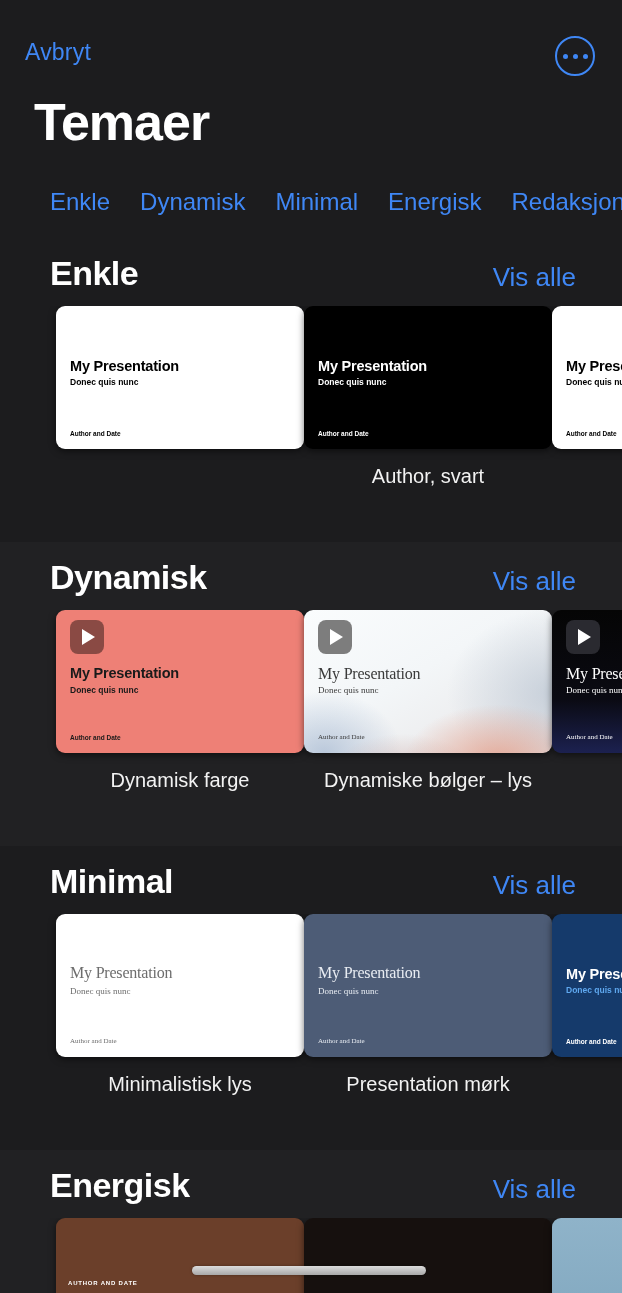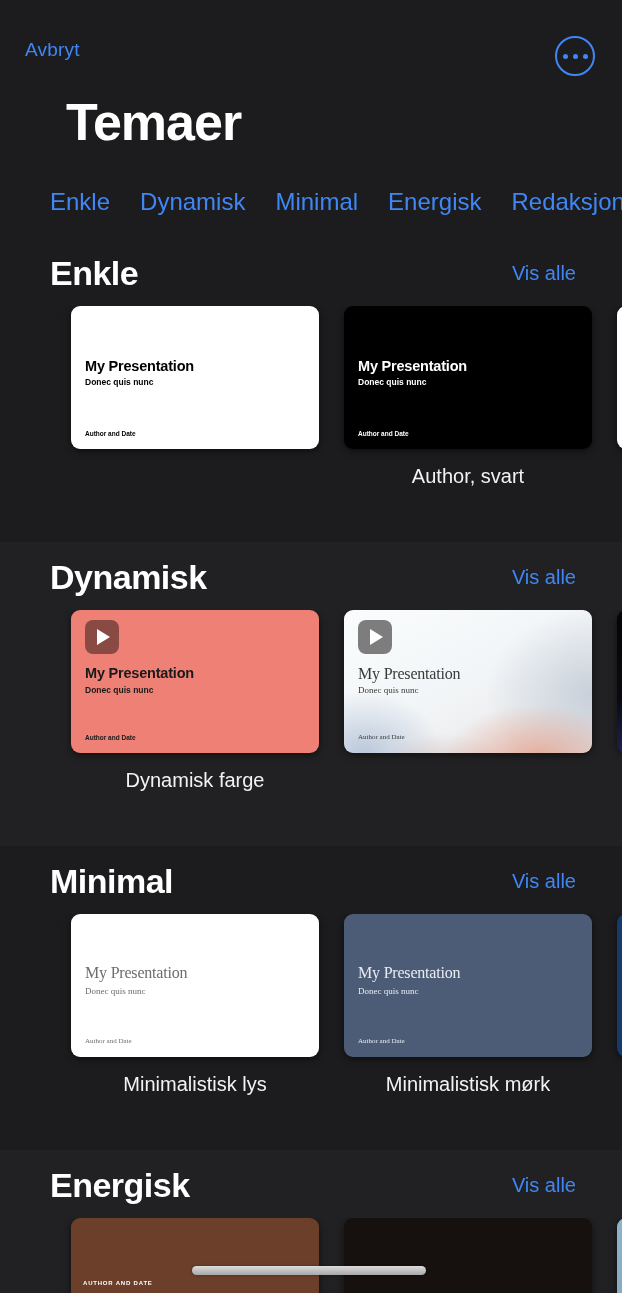--- a/index.html
+++ b/index.html
@@ -8,33 +8,33 @@
     background:#1c1c1e;
     font-family:"Liberation Sans", sans-serif;
     overflow:hidden;
   }
   #root{ position:relative; width:622px; height:1293px; background:#1c1c1e; overflow:hidden; }
 
   
   .navbar{ position:relative; height:92px; }
   .cancel-btn{
     position:absolute; left:25px; top:39px;
-    font-size:19px; color:#3f87f5; letter-spacing:.2px; cursor:pointer;
+    font-size:23px; color:#3f87f5; letter-spacing:.2px; cursor:pointer;
     background:none; border:none; font-family:inherit; padding:0;
   }
   .more-btn{
     position:absolute; right:27px; top:36px;
     width:40px; height:40px; border-radius:50%;
     border:2.5px solid #3f87f5; background:transparent;
     display:flex; align-items:center; justify-content:center; gap:5px; cursor:pointer;
   }
   .more-btn i{ width:5px; height:5px; border-radius:50%; background:#3f87f5; display:block; }
 
   .page-title{
-    position:absolute; left:66px; top:96px;
+    position:absolute; left:34px; top:96px;
     font-size:52px; font-weight:bold; color:#ffffff; letter-spacing:-1px; line-height:1;
   }
 
   
   .tabs{
     position:absolute; left:0; top:182px; width:622px; height:40px;
     display:flex; align-items:center; gap:30px;
     padding-left:50px; overflow:hidden; white-space:nowrap;
   }
   .tab{
@@ -46,27 +46,27 @@
   .sections{ position:absolute; left:0; top:238px; width:622px; }
   .section{ position:relative; width:622px; height:304px; }
   .section.band{ background:#212123; }
   .sec-head{ position:relative; height:68px; }
   .sec-title{
     position:absolute; left:50px; top:16px;
     font-size:34px; font-weight:bold; color:#fff; letter-spacing:-.5px;
   }
   .see-all{
     position:absolute; right:46px; top:24px;
-    font-size:20px; color:#3f87f5; cursor:pointer;
+    font-size:26px; color:#3f87f5; cursor:pointer;
     background:none; border:none; font-family:inherit; padding:0;
   }
 
   .row{
-    position:relative; height:210px; padding-left:71px;
-    display:flex; gap:25px; overflow:hidden;
+    position:relative; height:210px; padding-left:56px;
+    display:flex; overflow:hidden;
   }
   .theme-item{ flex:0 0 auto; width:248px; cursor:pointer; }
   .thumb{
     width:248px; height:143px; border-radius:9px; overflow:hidden; position:relative;
     box-shadow:0 2px 7px rgba(0,0,0,.55);
   }
   .theme-label{
     margin-top:16px; text-align:center; font-size:20px; color:#f2f2f2;
     white-space:nowrap; overflow:hidden;
   }
@@ -229,20 +229,21 @@
 
         <div class="theme-item">
           <div class="thumb th-waves serif">
             <div class="slide has-play">
               <div class="play"></div>
               <div class="s-title">My Presentation</div>
               <div class="s-sub">Donec quis nunc</div>
               <div class="s-foot">Author and Date</div>
             </div>
           </div>
+          <div class="theme-label">Dynamiske bølger – lys</div>
         </div>
 
         <div class="theme-item">
           <div class="thumb th-darkgrad serif">
             <div class="slide has-play">
               <div class="play"></div>
               <div class="s-title">My Presentation</div>
               <div class="s-sub">Donec quis nunc</div>
               <div class="s-foot">Author and Date</div>
             </div>
@@ -271,21 +272,21 @@
         </div>
 
         <div class="theme-item">
           <div class="thumb th-minslate serif">
             <div class="slide">
               <div class="s-title">My Presentation</div>
               <div class="s-sub">Donec quis nunc</div>
               <div class="s-foot">Author and Date</div>
             </div>
           </div>
-          <div class="theme-label">Minimalistisk mørk</div>
+          <div class="theme-label">Presentation mørk</div>
         </div>
 
         <div class="theme-item">
           <div class="thumb th-navy">
             <div class="slide">
               <div class="s-title">My Presentation</div>
               <div class="s-sub">Donec quis nunc</div>
               <div class="s-foot">Author and Date</div>
             </div>
           </div>

